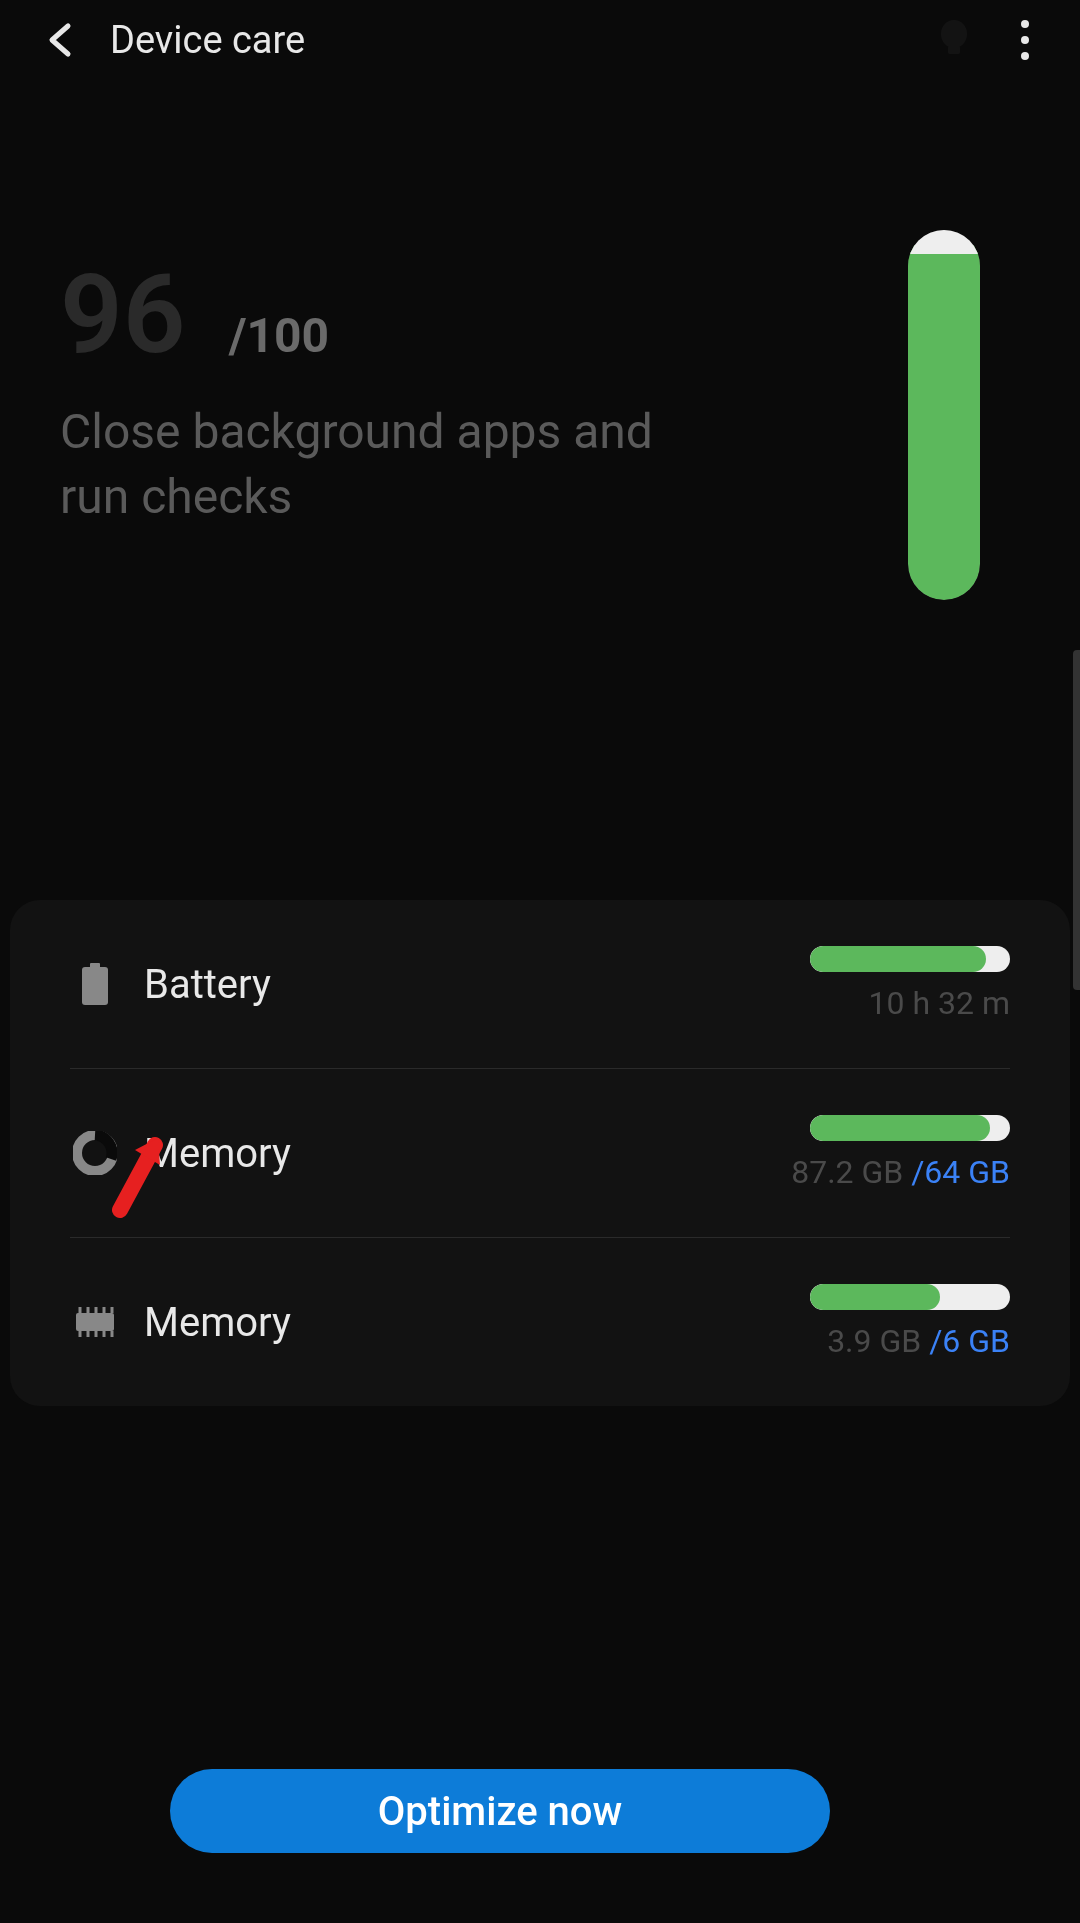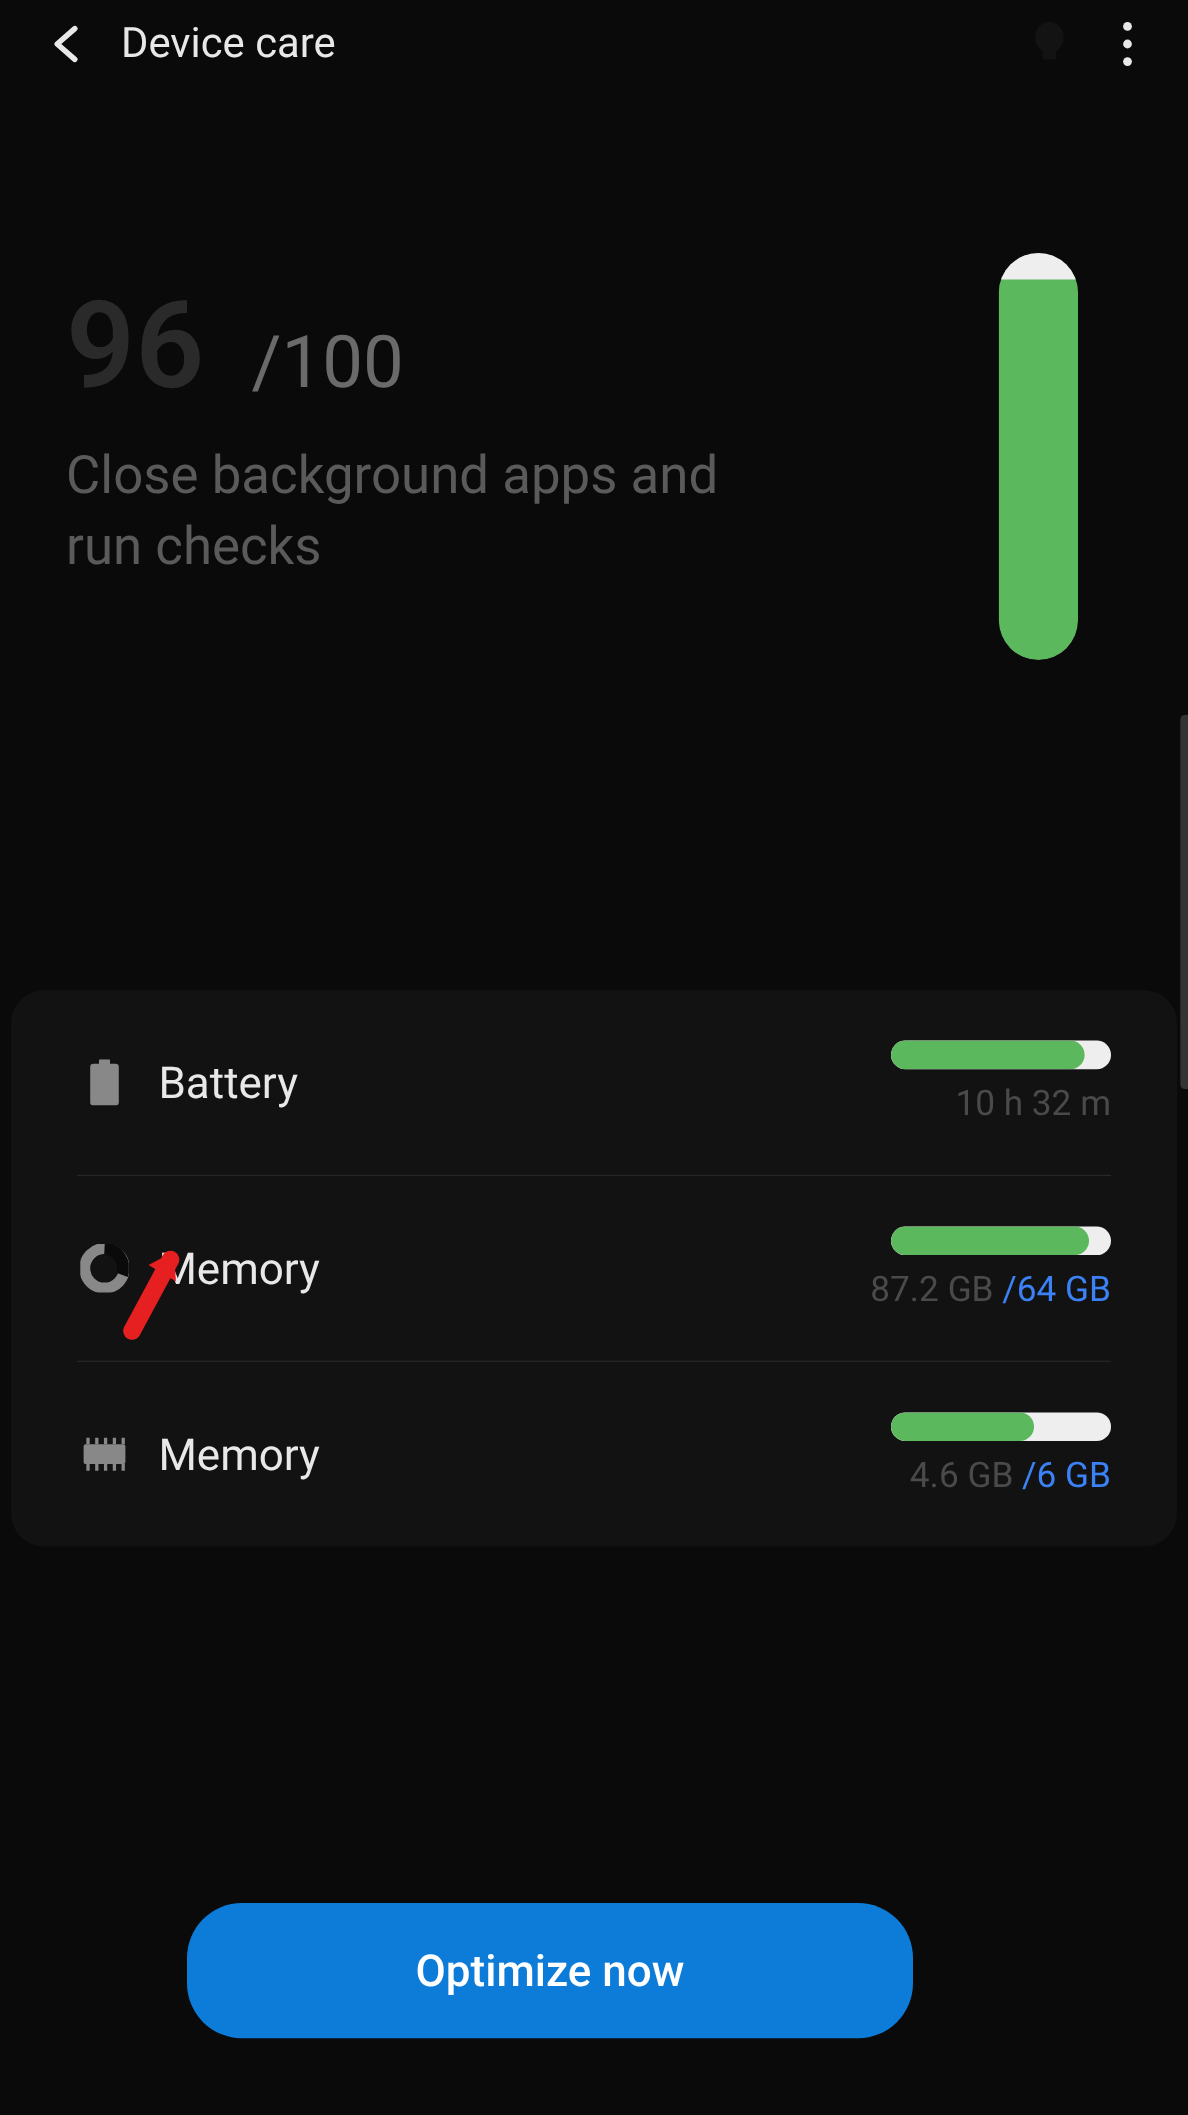--- a/index.html
+++ b/index.html
@@ -72,22 +72,22 @@
       align-items: baseline;
       gap: 33px;
     }
     .score-value {
       font-size: 110px;
       font-weight: 600;
       color: #2a2a2a;
       line-height: 1;
     }
     .score-max {
-      font-size: 66px;
-      font-weight: 400;
+      font-size: 48px;
+      font-weight: 700;
       color: #6a6a6a;
       margin-left: 10px;
     }
     .score-desc {
       font-size: 48px;
       color: #5a5a5a;
       margin-top: 30px;
       line-height: 1.35;
       max-width: 600px;
     }
@@ -183,21 +183,21 @@
       left: 100px;
       width: 80px;
       height: 80px;
       pointer-events: none;
     }
     .optimize-btn {
       position: absolute;
       bottom: 70px;
       left: 170px;
       right: 250px;
-      height: 123px;
+      height: 84px;
       background: #0d7cd8;
       border-radius: 50px;
       display: flex;
       align-items: center;
       justify-content: center;
       font-size: 40px;
       font-weight: 500;
       color: #fff;
       cursor: pointer;
       margin-top: 34px;
@@ -301,21 +301,21 @@
         <line x1="32" y1="28" x2="32" y2="34" stroke="#888" stroke-width="3"></line>
         <line x1="40" y1="28" x2="40" y2="34" stroke="#888" stroke-width="3"></line>
       </svg>
     </div>
     <div class="card-label">Memory</div>
     <div class="card-right">
       <div class="progress-bar">
         <div class="progress-fill" style="width:65%"></div>
       </div>
       <div class="card-subtext">
-        <span>4.6 GB </span><span class="highlight">/6 GB</span>
+        <span>3.9 GB </span><span class="highlight">/6 GB</span>
       </div>
     </div>
   </div>
 </div>
 
 <div class="arrow-annotation">
   <svg width="80" height="100" viewBox="0 0 80 100">
     <path d="M 20 90 L 55 25" stroke="#e62020" stroke-width="16" stroke-linecap="round"></path>
     <path d="M 35 30 L 58 18 L 60 45 Z" fill="#e62020"></path>
   </svg>

